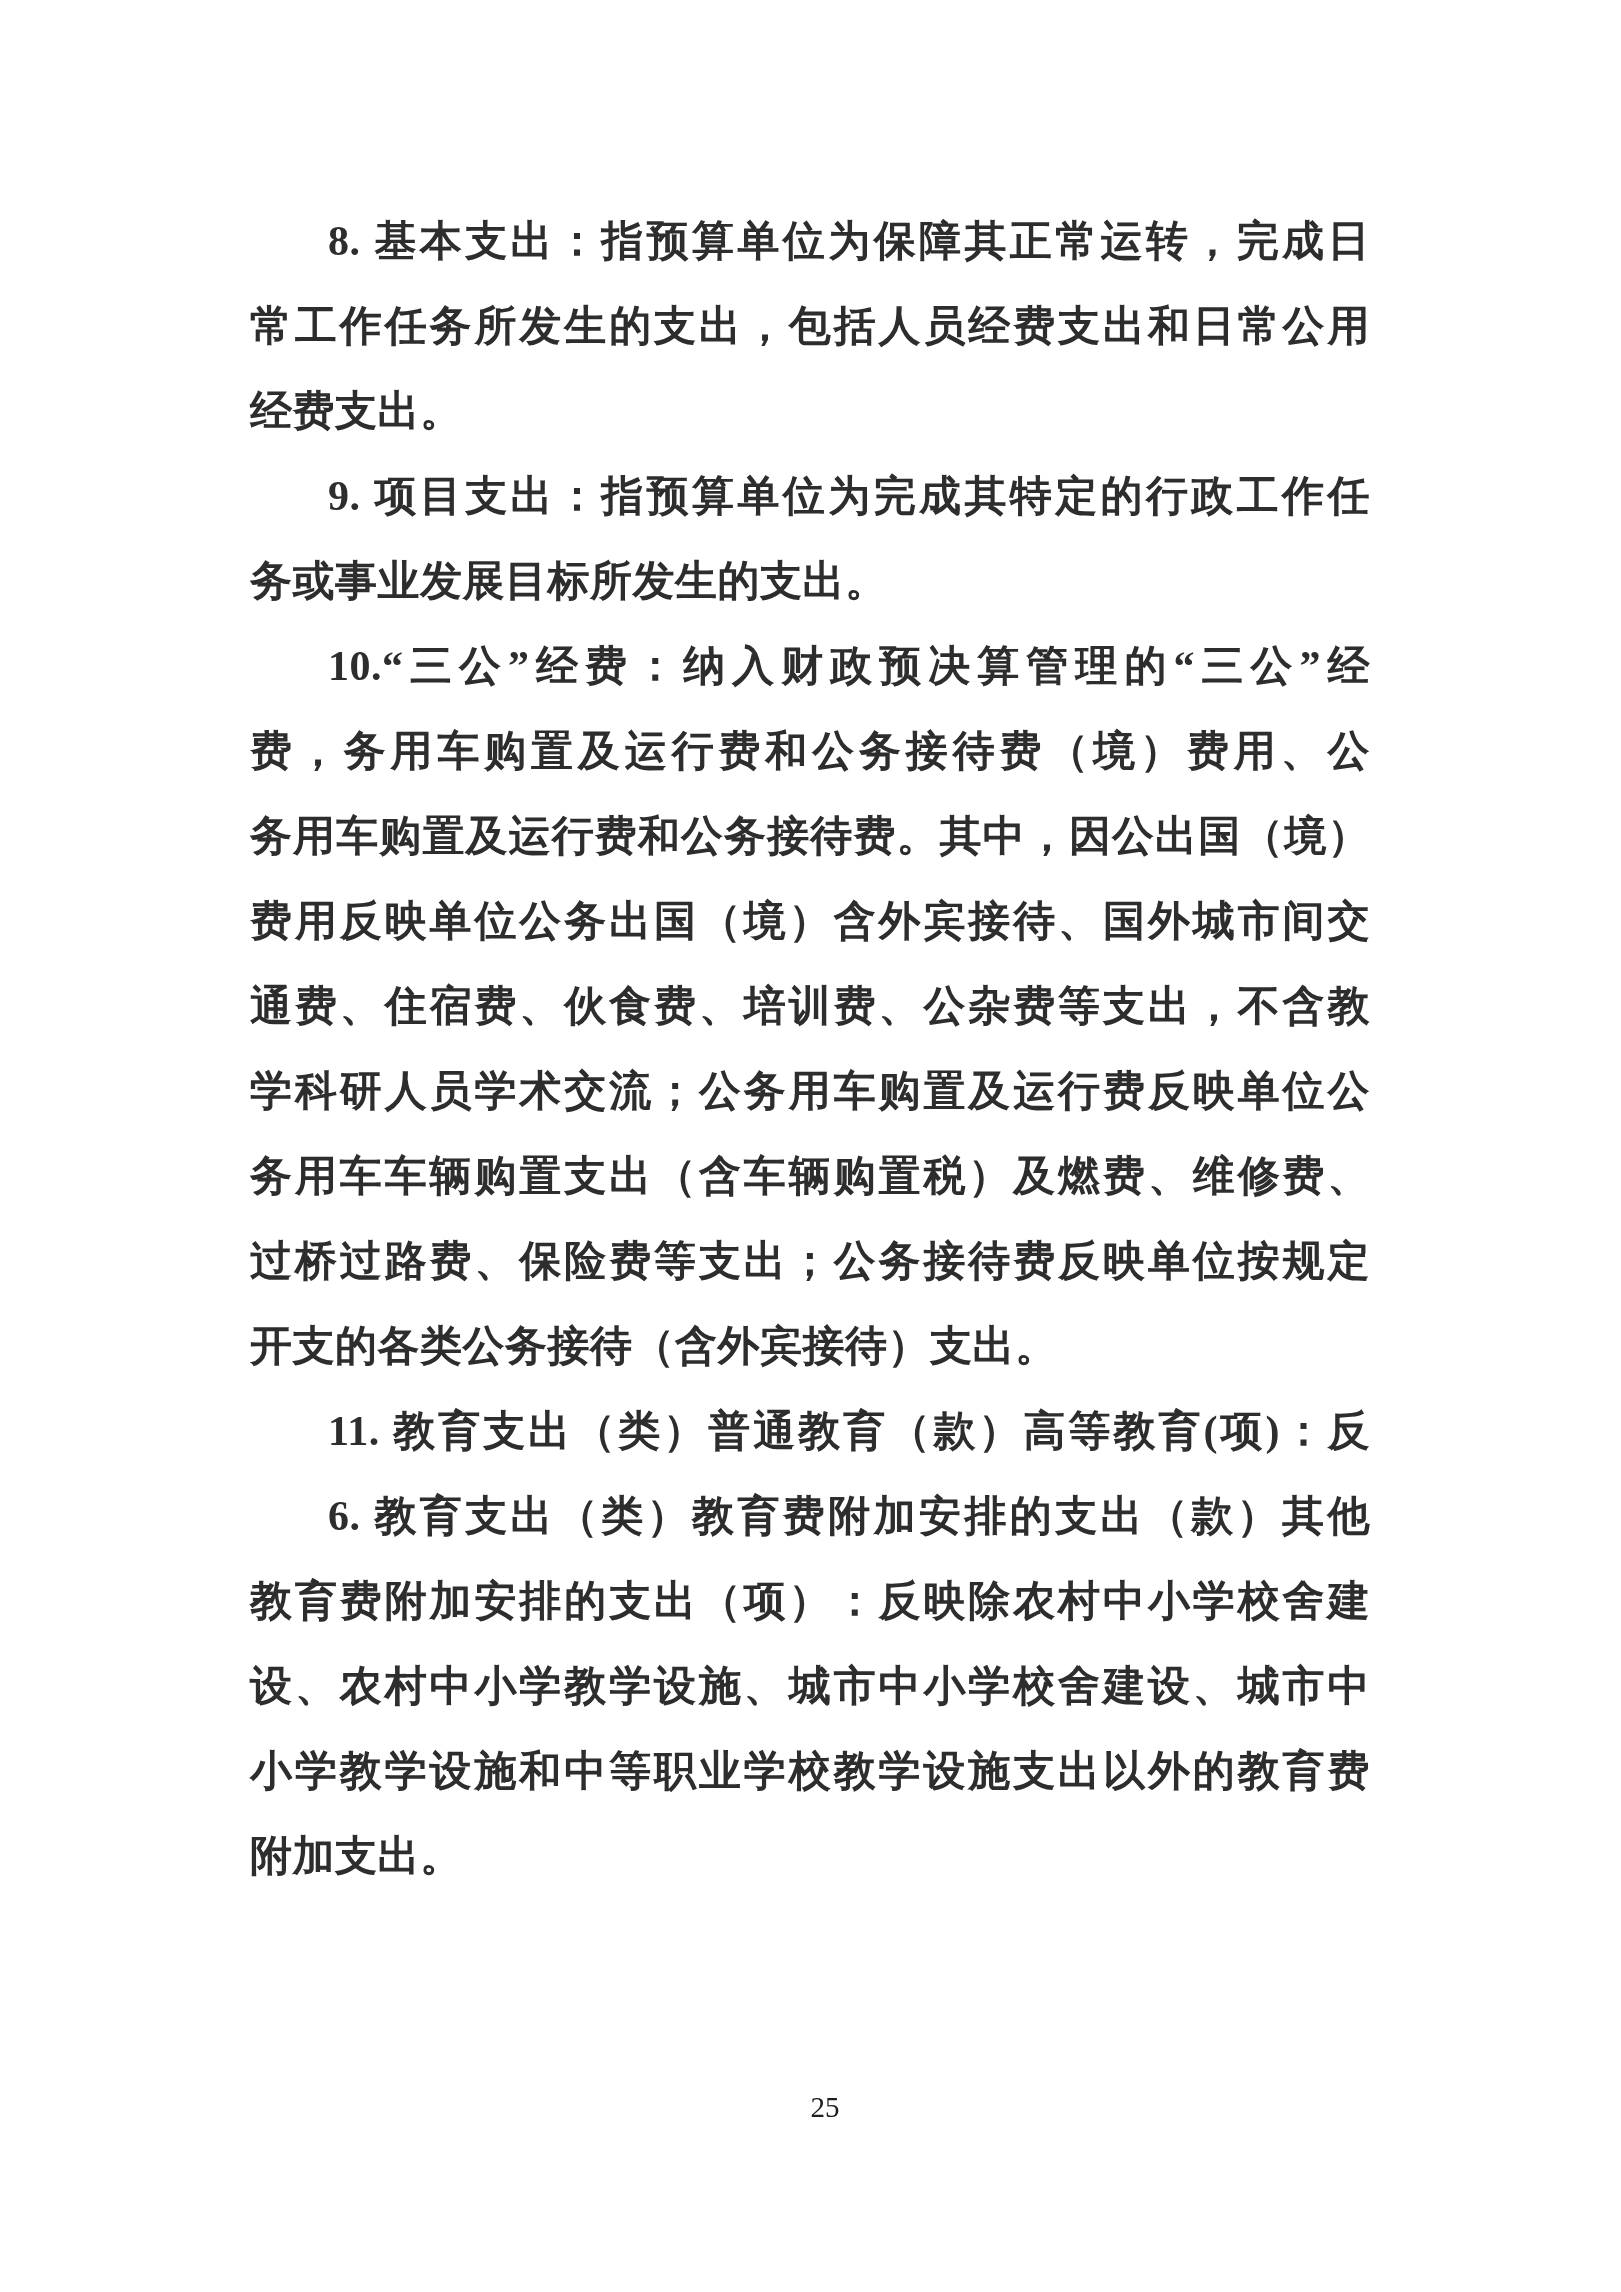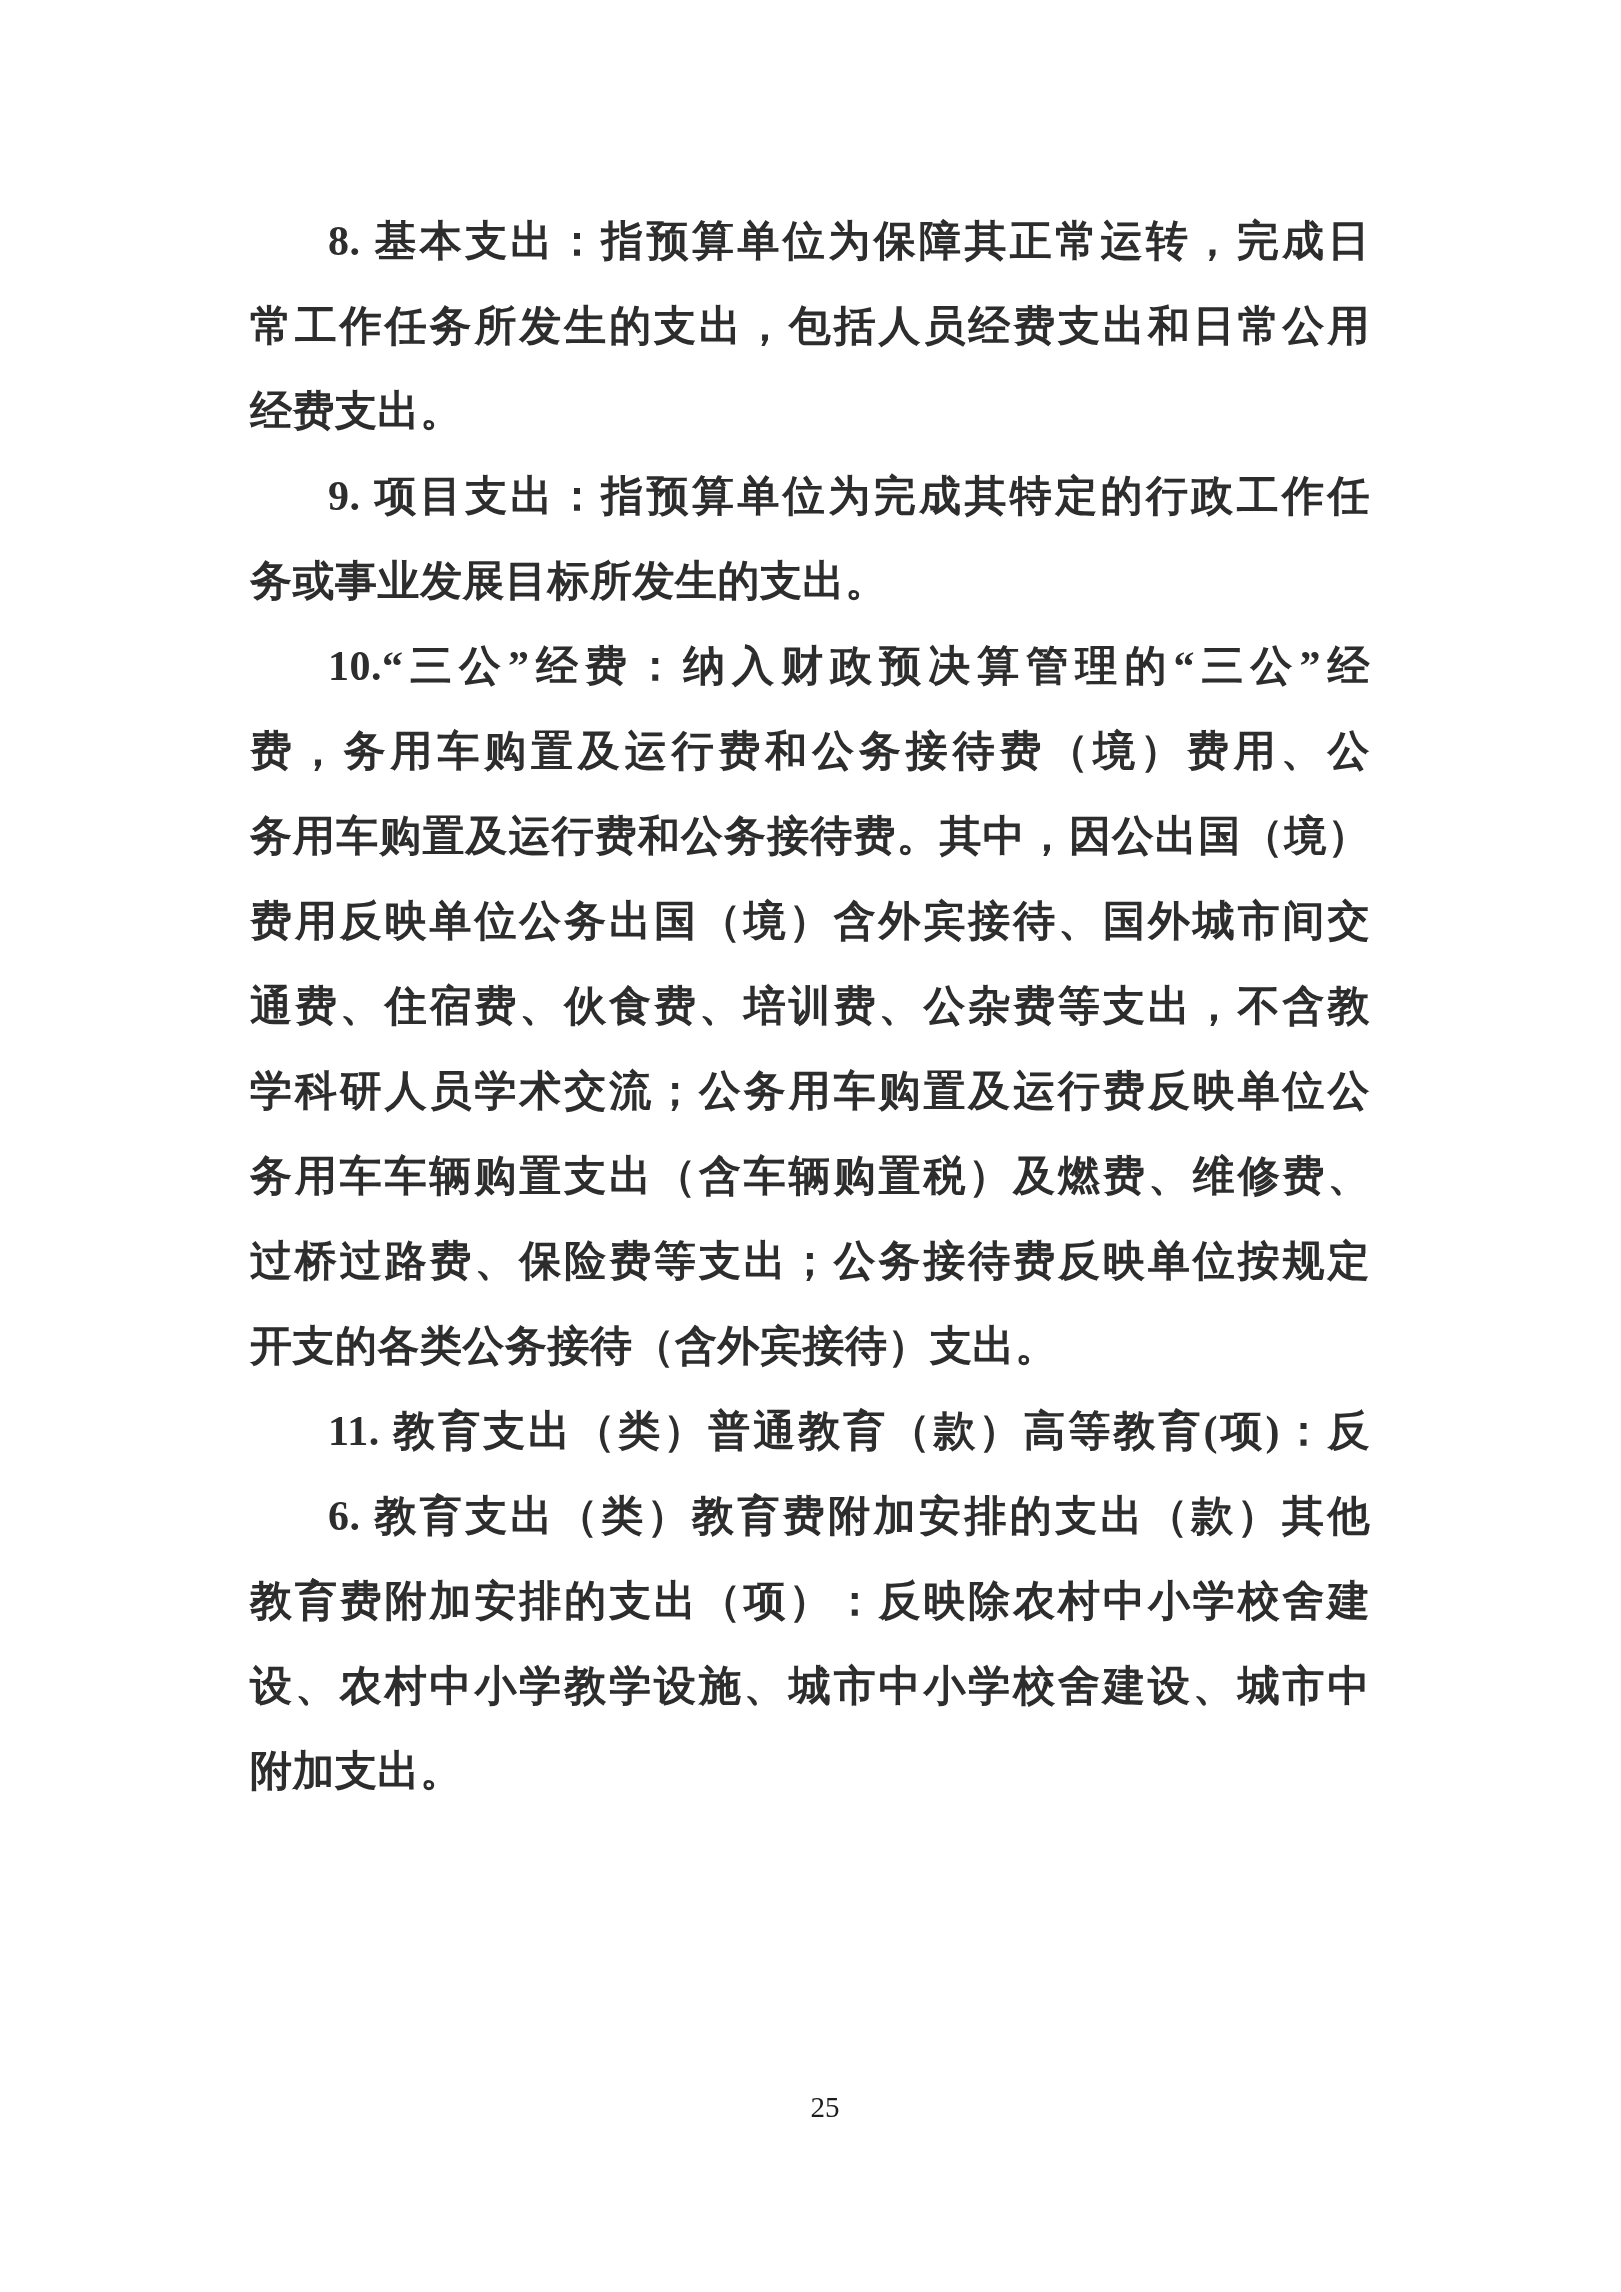--- a/index.html
+++ b/index.html
@@ -68,17 +68,18 @@
       <div class="line">费用反映单位公务出国（境）含外宾接待、国外城市间交</div>
       <div class="line">通费、住宿费、伙食费、培训费、公杂费等支出，不含教</div>
       <div class="line">学科研人员学术交流；公务用车购置及运行费反映单位公</div>
       <div class="line">务用车车辆购置支出（含车辆购置税）及燃费、维修费、</div>
       <div class="line">过桥过路费、保险费等支出；公务接待费反映单位按规定</div>
       <div class="line last">开支的各类公务接待（含外宾接待）支出。</div>
       <div class="line indent">11. 教育支出（类）普通教育（款）高等教育(项)：反</div>
       <div class="line indent">6. 教育支出（类）教育费附加安排的支出（款）其他</div>
       <div class="line">教育费附加安排的支出（项）：反映除农村中小学校舍建</div>
       <div class="line">设、农村中小学教学设施、城市中小学校舍建设、城市中</div>
+      <div class="line">小学教学设施和中等职业学校教学设施支出以外的教育费</div>
       <div class="line last">附加支出。</div>
     </div>
   <div class="page-number">25</div>
 </div>
 
 
 </body></html>

